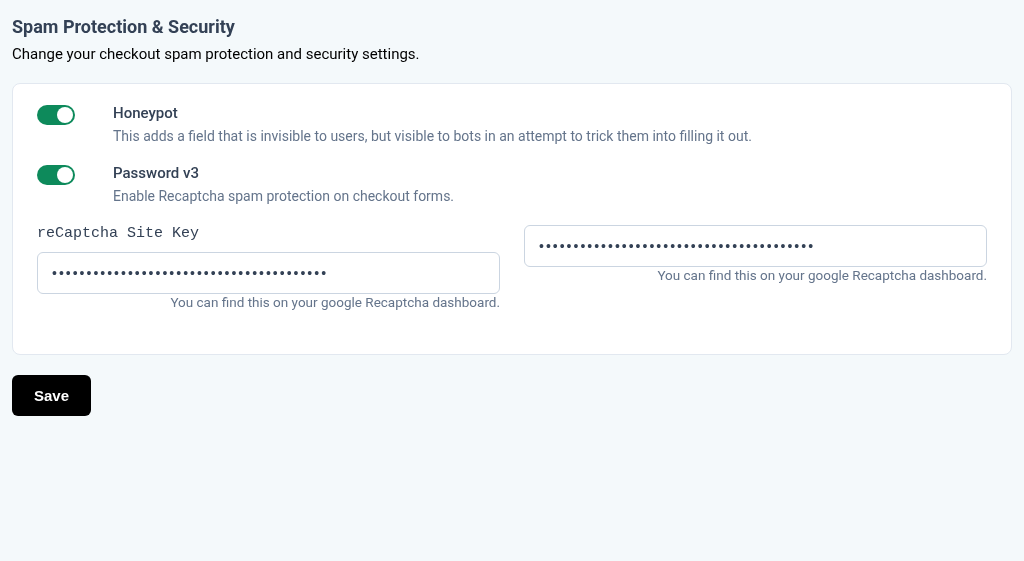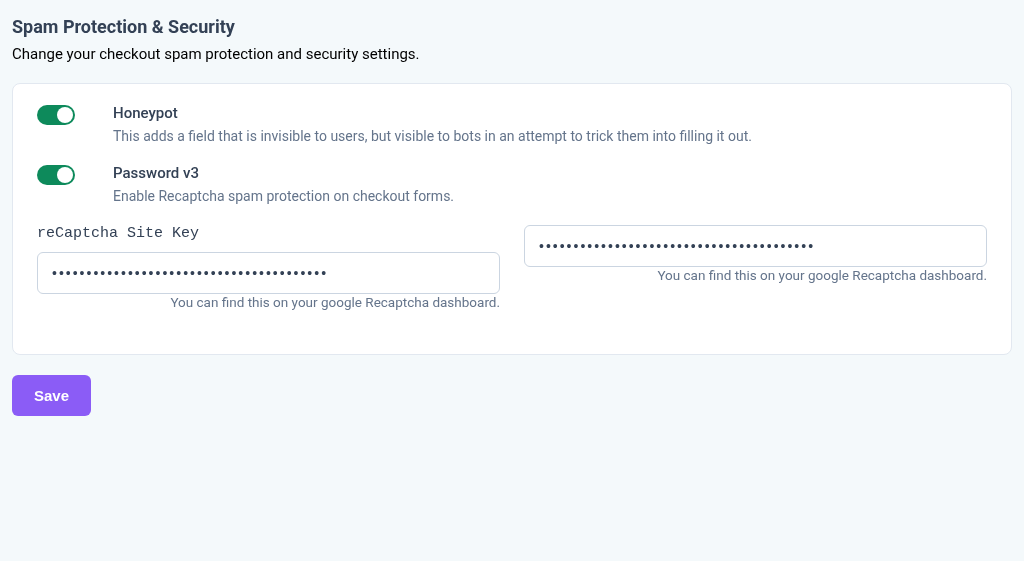--- a/index.html
+++ b/index.html
@@ -100,21 +100,21 @@
       color: #334155;
       letter-spacing: 2px;
       background: #fff;
     }
     .field-hint {
       font-size: 13.5px;
       color: #64748b;
       text-align: right;
     }
     .save-btn {
-      background: #8b5cf6;
+      background: #000000;
       color: #ffffff;
       border: none;
       border-radius: 6px;
       padding: 12px 22px;
       font-size: 15px;
       font-weight: 600;
       cursor: pointer;
     }
   </style>
 </head>

